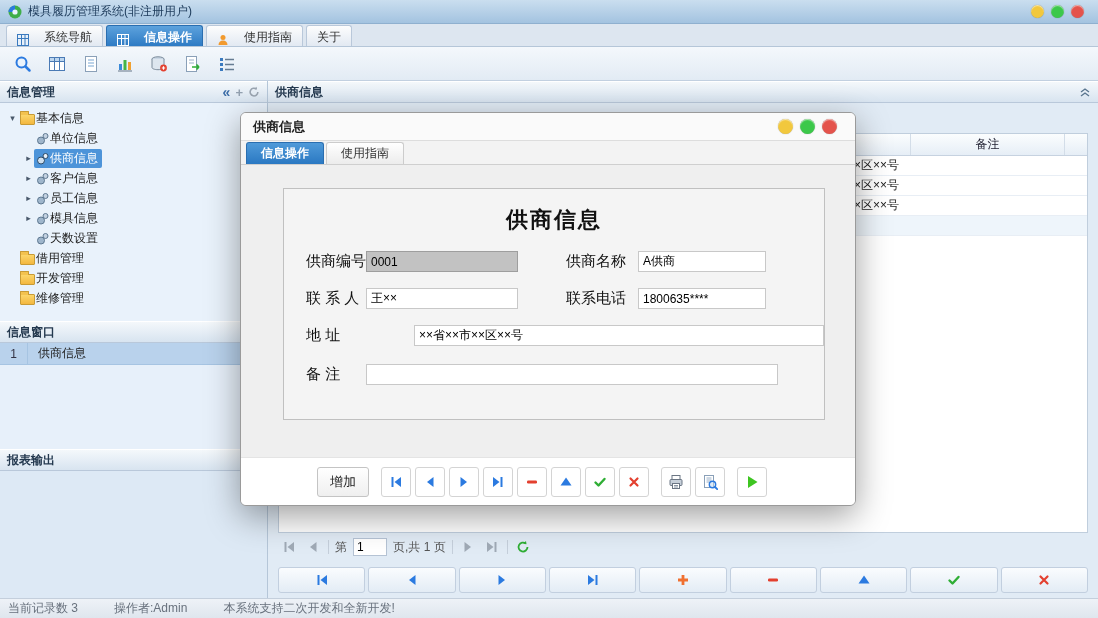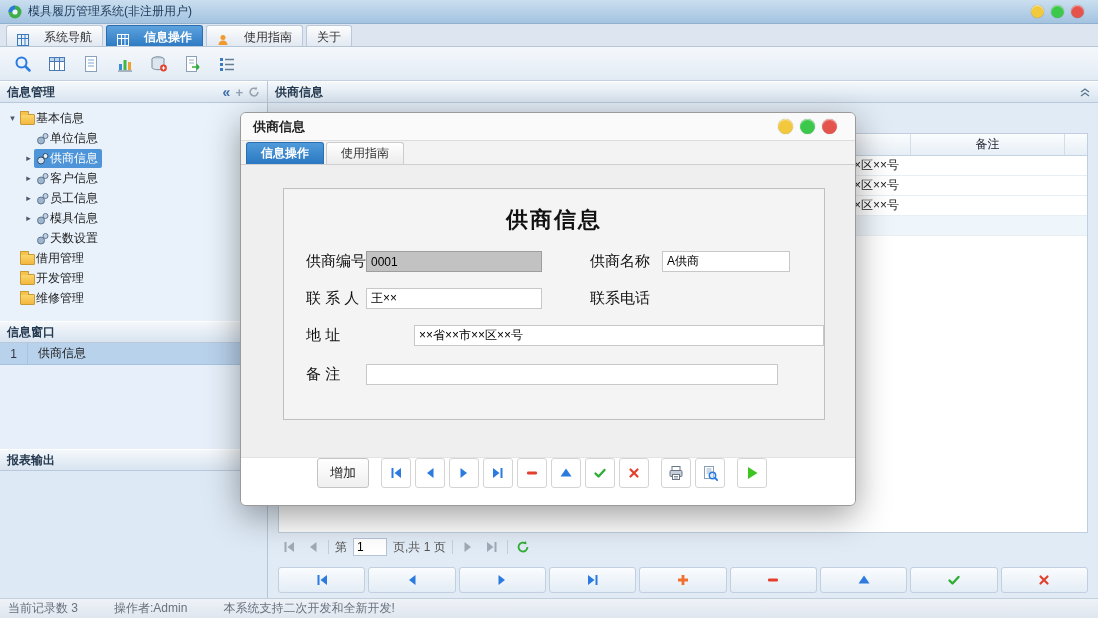--- a/index.html
+++ b/index.html
@@ -81,23 +81,23 @@
   .d-tabs { height:24px; background:#f3f3f3; border-bottom:1px solid #cfcfcf; display:flex; align-items:flex-end; padding-left:5px; gap:2px; }
   .dtab { height:22px; padding:0 14px; display:flex; align-items:center; background:linear-gradient(#fff,#ececec); border:1px solid #ccc; border-bottom:none; border-radius:3px 3px 0 0; color:#333; }
   .dtab.active { background:linear-gradient(#4f9ad9,#2a78c2); color:#fff; font-weight:bold; border-color:#2a6eb0; }
   .form-box { margin:23px 31px 0 42px; width:542px; height:232px; border:1px solid #c0c0c0; background:#f4f4f4; padding-top:18px; }
   .form-title { text-align:center; font-size:22px; font-weight:bold; letter-spacing:2px; color:#111; line-height:26px; }
   .frow { display:flex; align-items:center; margin-left:22px; }
   .r1 { margin-top:18px; } .r2 { margin-top:16px;align-items:center; } .r3 { margin-top:16px;gap:48px; } .r4 { margin-top:18px; }
   .flabel { width:60px; flex:none; font-size:15px; color:#111; }
   .flabel.right { margin-left:48px; }
   .fin { height:21px; border:1px solid #c8c8c8; background:#fff; padding:0 4px; font-size:12px; }
-  .fin.w1 { width:176px; } .fin.w2 { width:128px; margin-left:12px; } .fin.wide { width:412px; }
+  .fin.w1 { width:152px; } .fin.w2 { width:128px; margin-left:12px; } .fin.wide { width:412px; }
   .fin.disabled { background:#c2c2c2; border-color:#9e9e9e; }
-  .d-footer { position:absolute; left:0; right:0; bottom:0; height:48px; background:#fff; border-top:1px solid #e4e4e4; display:flex; align-items:flex-start; gap:4px; padding-left:76px; }
+  .d-footer { position:absolute; left:0; right:0; bottom:0; height:48px; background:#fff; border-top:1px solid #e4e4e4; display:flex; align-items:center; gap:4px; padding-left:76px; }
   .add-btn { height:30px; padding:0 12px; background:linear-gradient(#fff,#efefef); border:1px solid #c4c4c4; border-radius:3px; font-size:13px; color:#222; }
   .ibtn { width:30px; height:30px; background:#fff; border:1px solid #d4d4d4; border-radius:3px; display:flex; align-items:center; justify-content:center; flex:none; }
   .gap { margin-left:8px; }
   .ic { display:inline-flex; align-items:center; justify-content:center; }
 </style>
 </head>
 <body>
 
 <div class="window">
 
@@ -523,20 +523,21 @@
       <div class="frow r1">
         <span class="flabel">供商编号</span>
         <input class="fin w1 disabled" value="0001" style="">
         <span class="flabel right">供商名称</span>
         <input class="fin w2" value="A供商" style="">
       </div>
       <div class="frow r2">
         <span class="flabel">联 系 人</span>
         <input class="fin w1" value="王××" style="">
         <span class="flabel right">联系电话</span>
+        <input class="fin w2" value="1800635****" style="">
       </div>
       <div class="frow r3">
         <span class="flabel">地 址</span>
         <input class="fin wide" value="××省××市××区××号" style="">
       </div>
       <div class="frow r4">
         <span class="flabel">备 注</span>
         <input class="fin wide" value="" style="">
       </div>
     </div>

